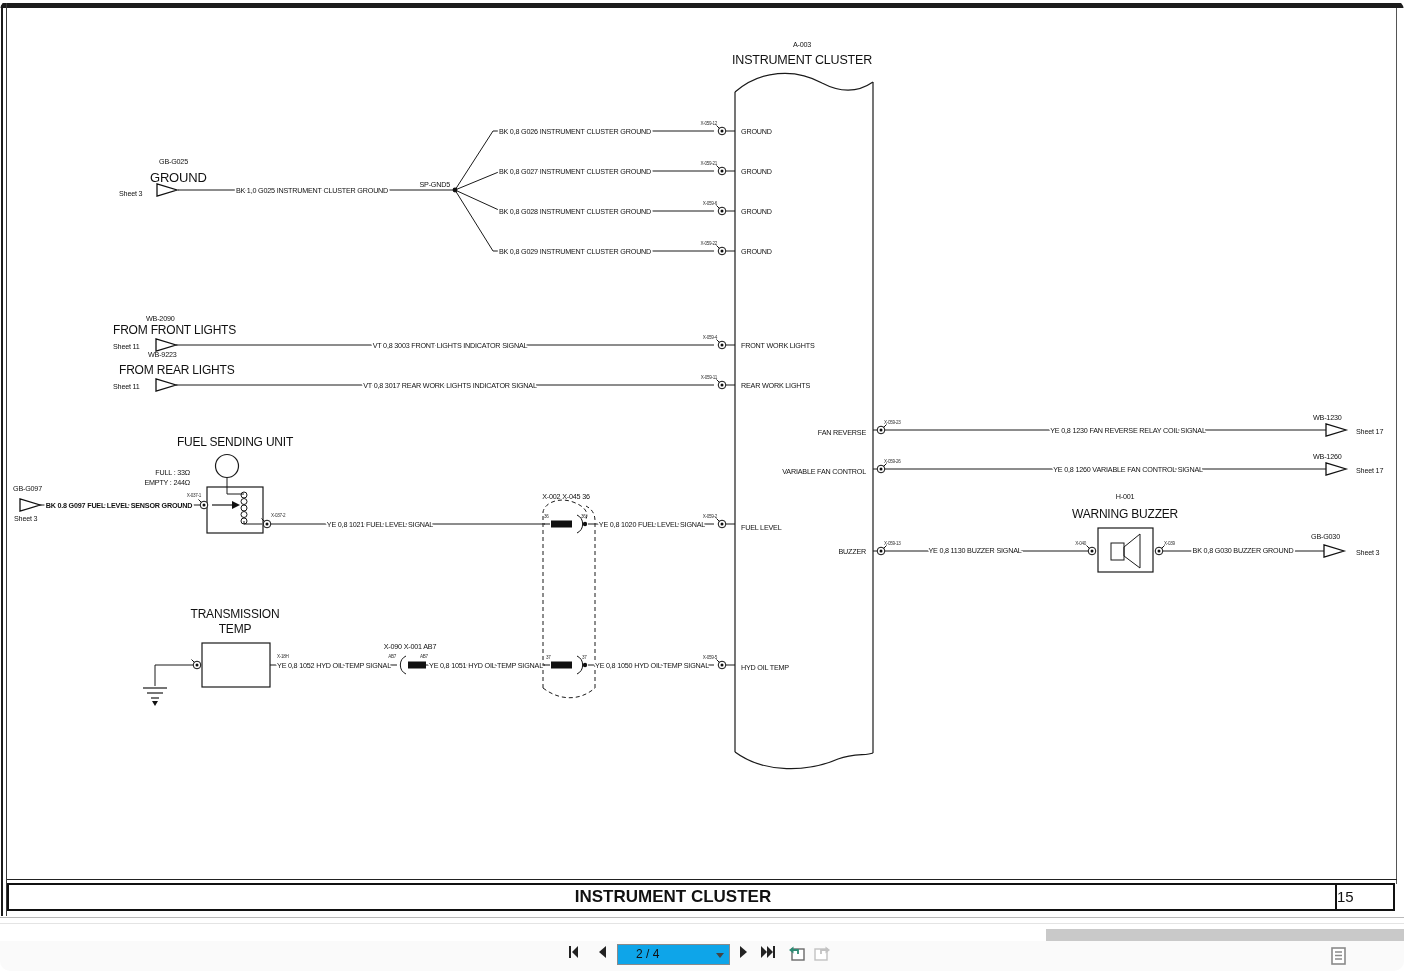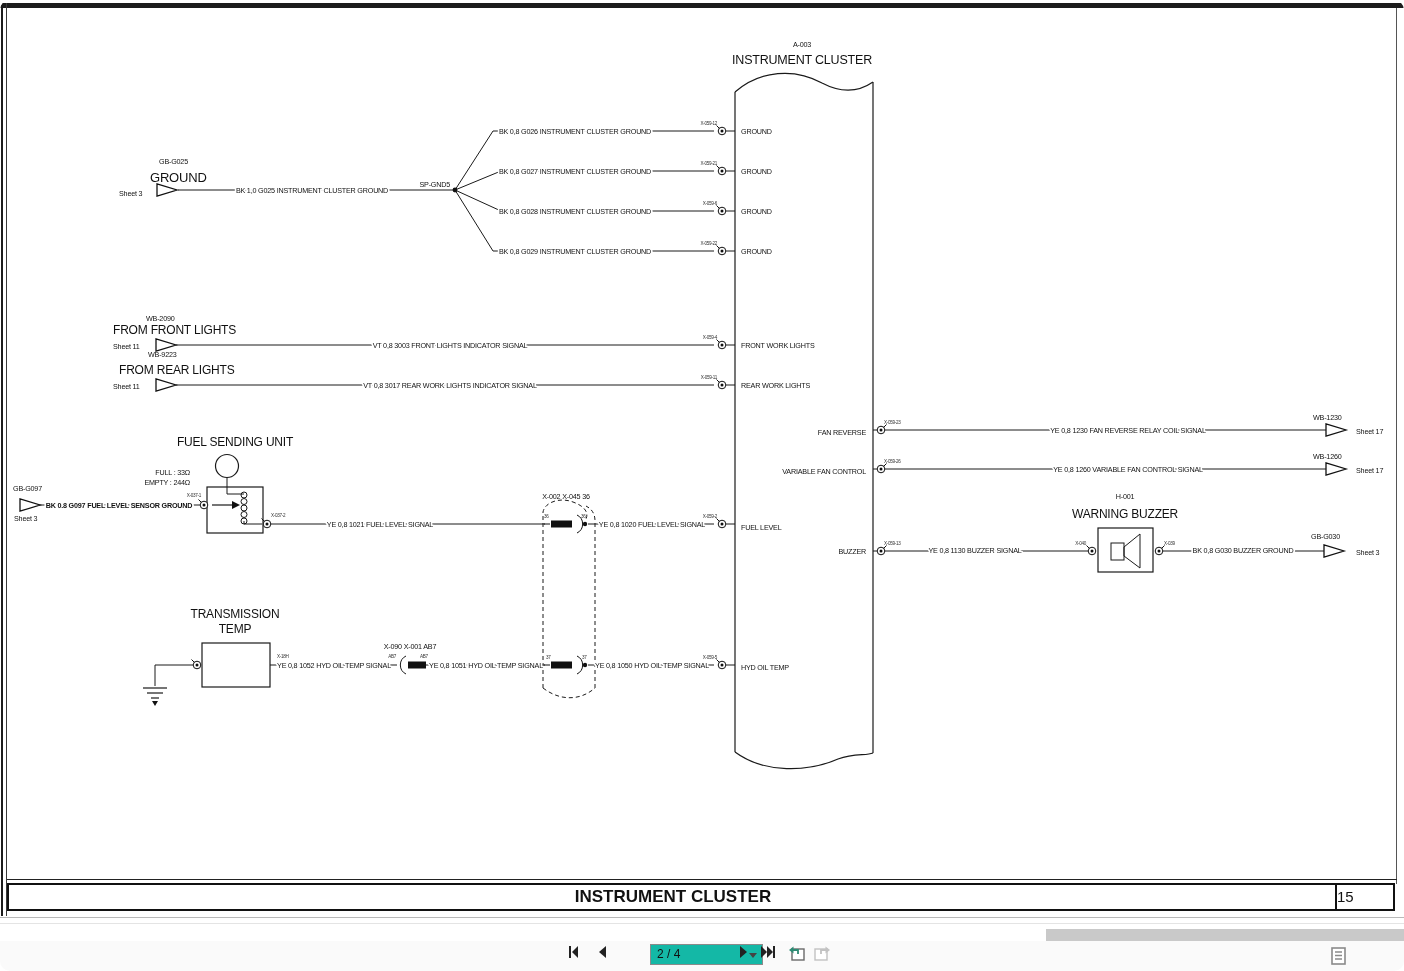--- a/index.html
+++ b/index.html
@@ -29,23 +29,23 @@
   .titleband .pagecell{position:absolute;right:0;top:0;width:58px;height:24px;line-height:24px;
              border-left:2px solid #111;text-align:left;font-size:15px;color:#111;box-sizing:border-box;}
   
   .scrollstrip{position:absolute;left:0;top:923px;width:1404px;height:18px;background:#fff;
              border-top:1px solid #e4e4e4;box-sizing:border-box;}
   .hthumb{position:absolute;left:1046px;top:5px;width:358px;height:12px;background:#c9c9c9;}
   
   .toolbar{position:absolute;left:0;top:941px;width:1404px;height:30px;background:#fafafa;}
   .tbtn{position:absolute;top:4px;width:22px;height:22px;display:flex;align-items:center;
         justify-content:center;cursor:default;}
-  .combo{position:absolute;left:650px;top:3px;width:113px;height:21px;background:#14b8a6;
+  .combo{position:absolute;left:617px;top:3px;width:113px;height:21px;background:#0ea5e9;
          border:1px solid #8a8a8a;box-sizing:border-box;font-size:12px;color:#111;
-         line-height:19px;padding-left:6px;}
+         line-height:19px;padding-left:18px;}
   .combo .arr{position:absolute;right:5px;top:8px;width:0;height:0;border-left:4px solid transparent;
          border-right:4px solid transparent;border-top:5px solid #444;}
   .docbtn{position:absolute;left:1331px;top:947px;width:20px;height:20px;display:flex;
          align-items:center;justify-content:center;}
 </style>
 </head>
 <body>
 
 <div id="stage">
 

